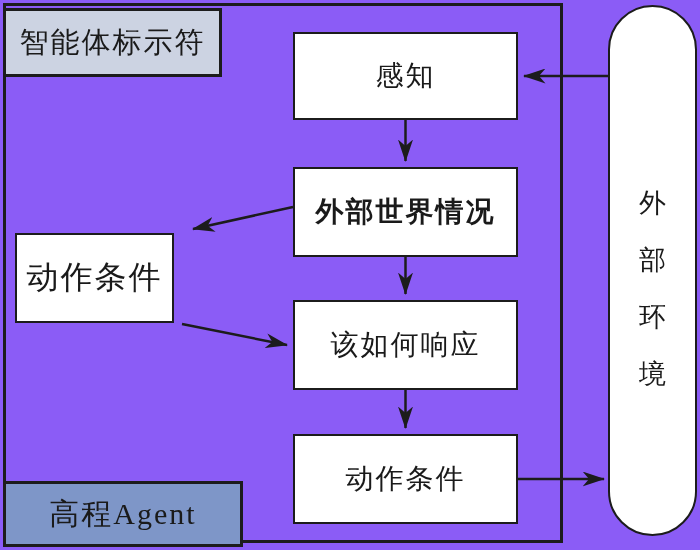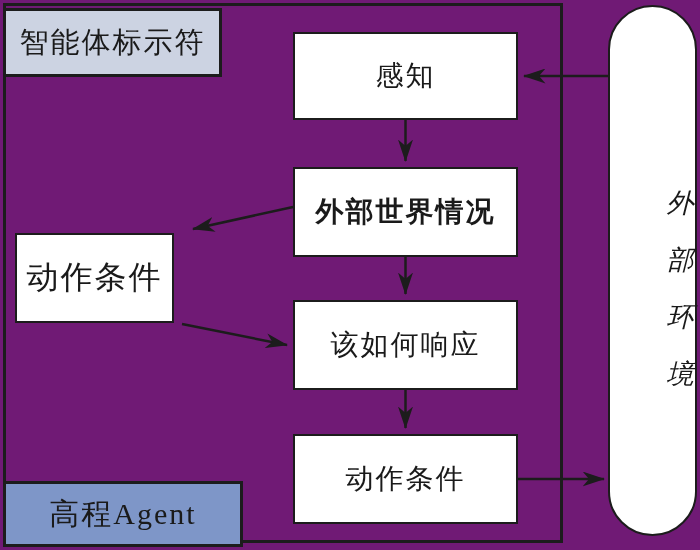--- a/index.html
+++ b/index.html
@@ -5,21 +5,21 @@
   * { margin: 0; padding: 0; box-sizing: border-box; }
   html, body { background: #ffffff; }
   body {
     font-family: "Liberation Serif", "DejaVu Serif", serif;
     color: #1a1a1a;
   }
   .canvas {
     position: relative;
     width: 700px;
     height: 550px;
-    background: #701a75;
+    background: #8b5cf6;
     overflow: hidden;
   }
   .outer-rect {
     position: absolute;
     left: 3px; top: 3px;
     width: 560px; height: 540px;
     border: 3px solid #1c1c1c;
     background: transparent;
     z-index: 1;
   }
@@ -76,23 +76,22 @@
   }
   .stadium {
     position: absolute;
     left: 608px; top: 5px;
     width: 89px; height: 531px;
     border: 2.5px solid #1c1c1c;
     border-radius: 45px;
     background: #ffffff;
     display: flex;
     align-items: center;
-    justify-content: flex-end;
+    justify-content: center;
     z-index: 3;
-    font-style: italic;
   }
   .stadium-text {
     width: 30px;
     font-size: 27px;
     line-height: 57px;
     text-align: center;
     word-break: break-all;
     transform: translateY(18px);
   }
   svg.arrow-layer {

